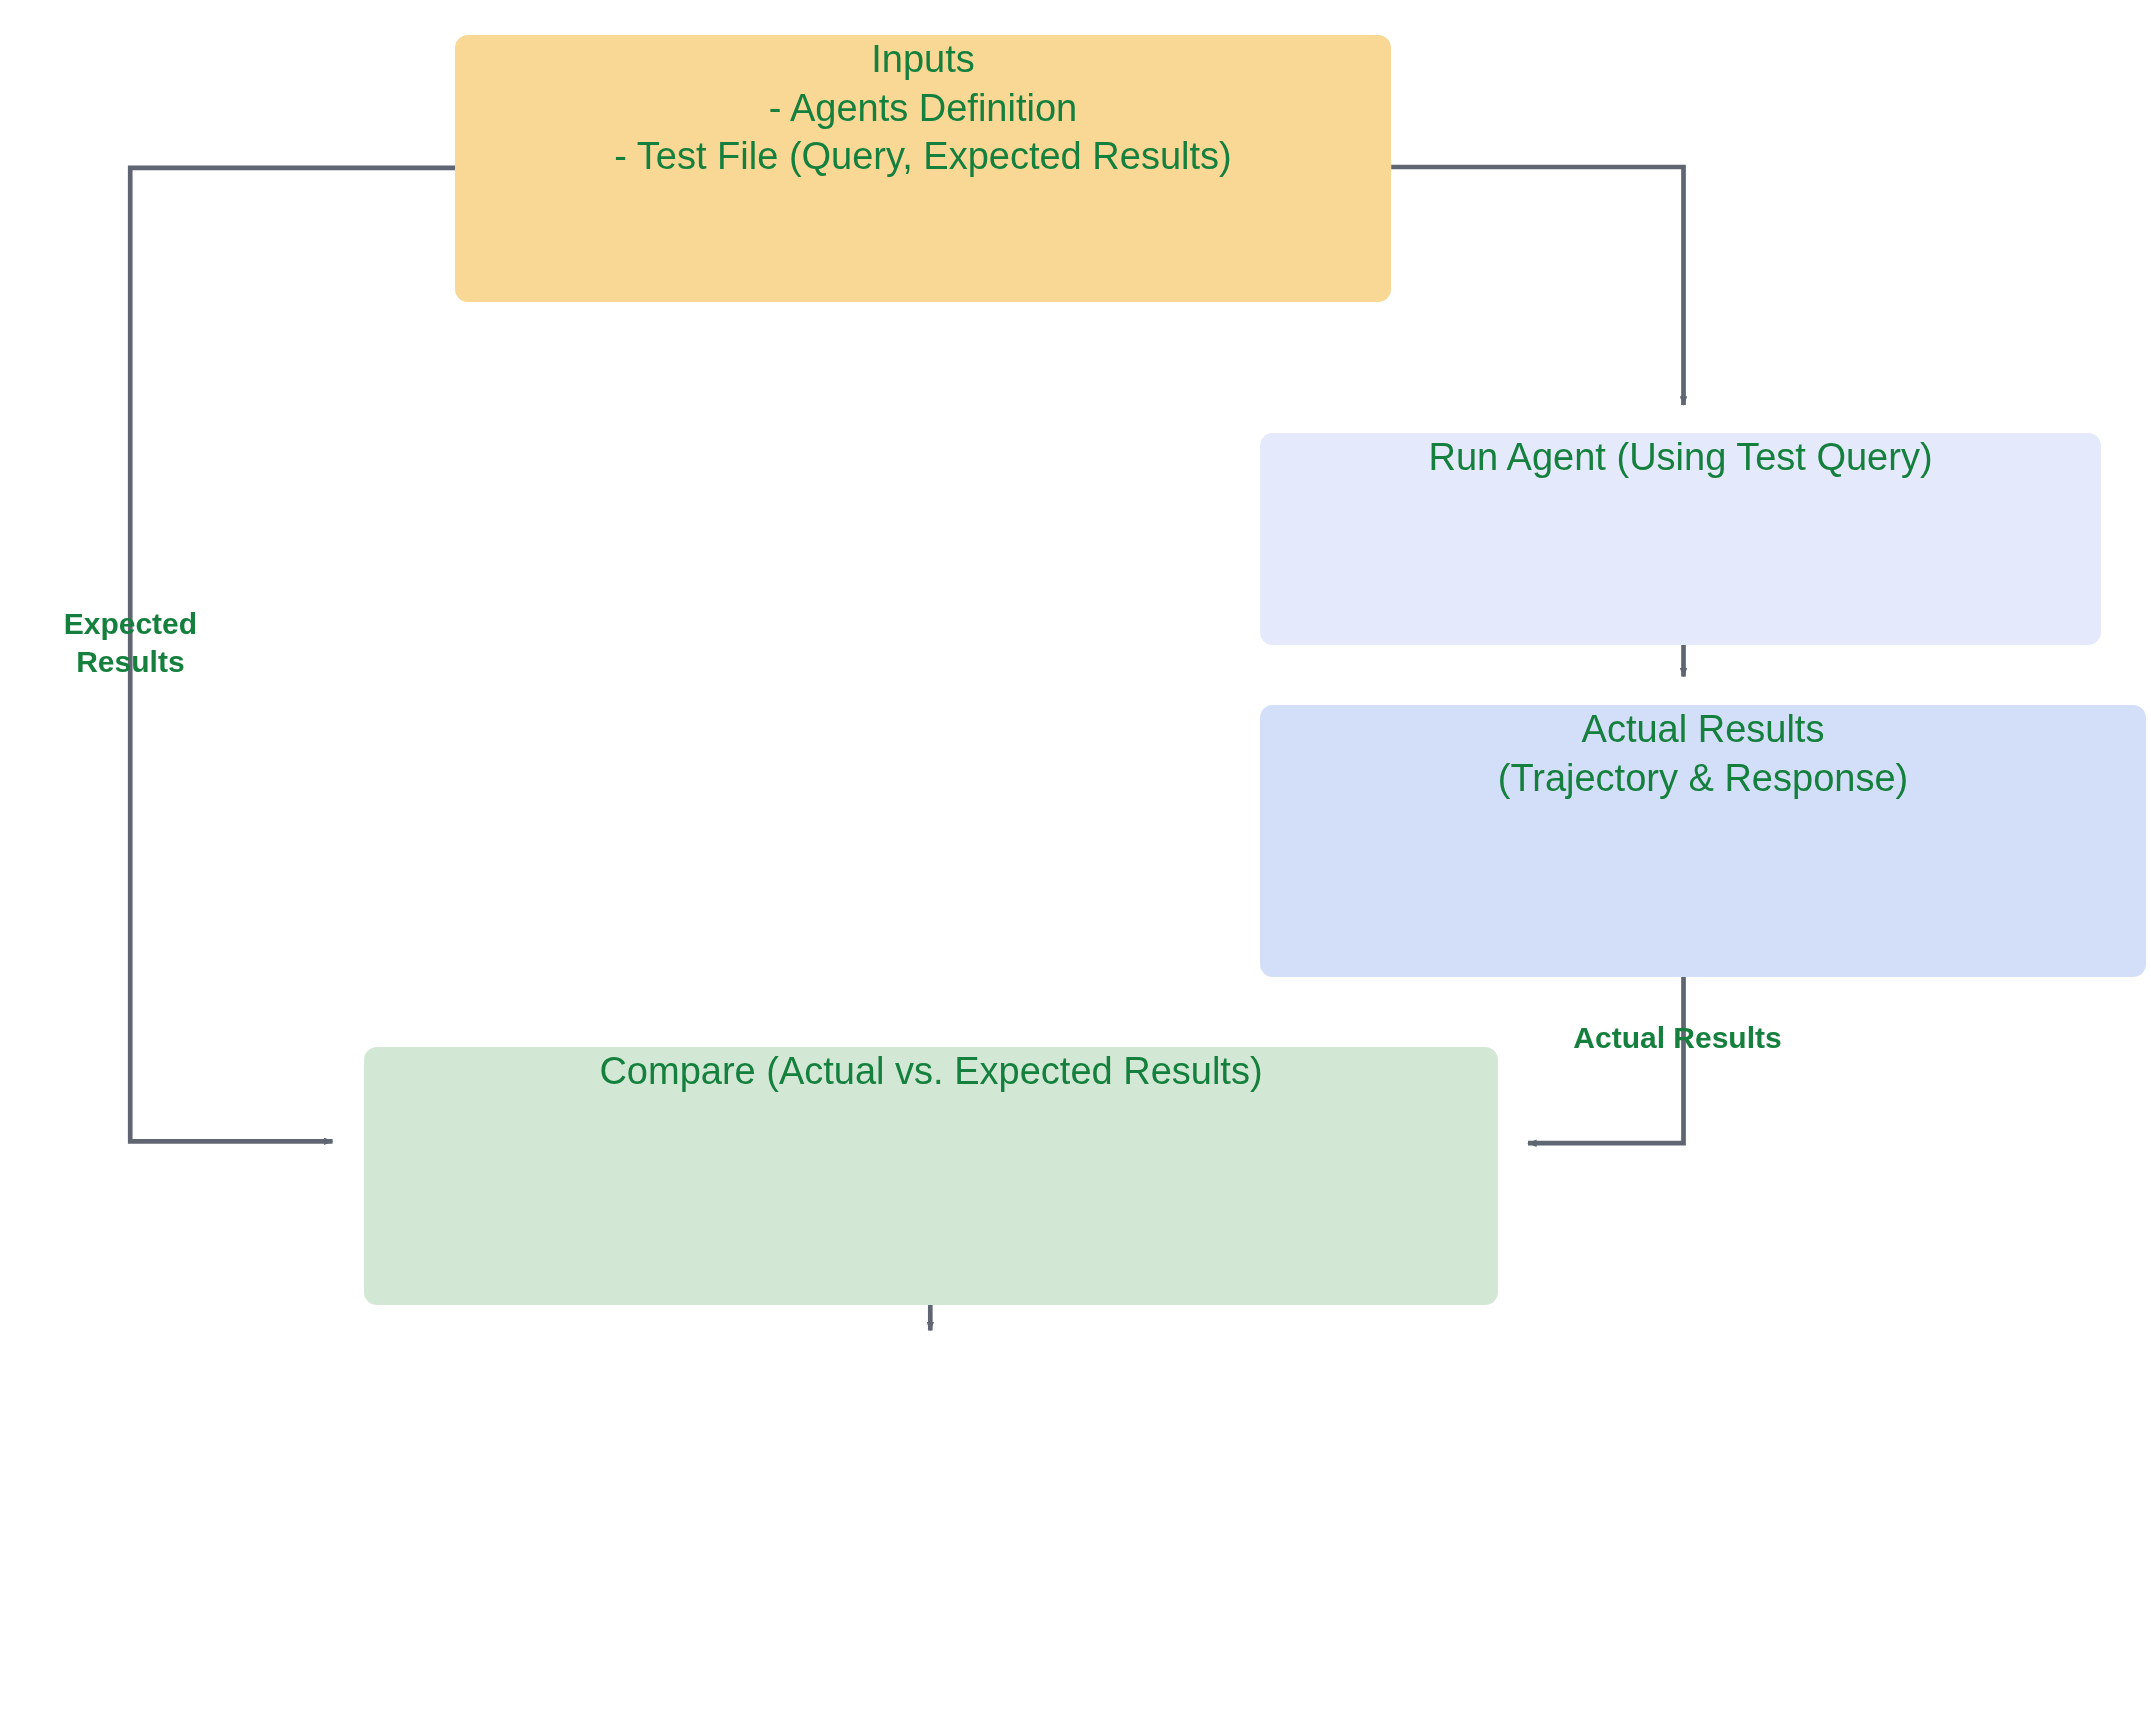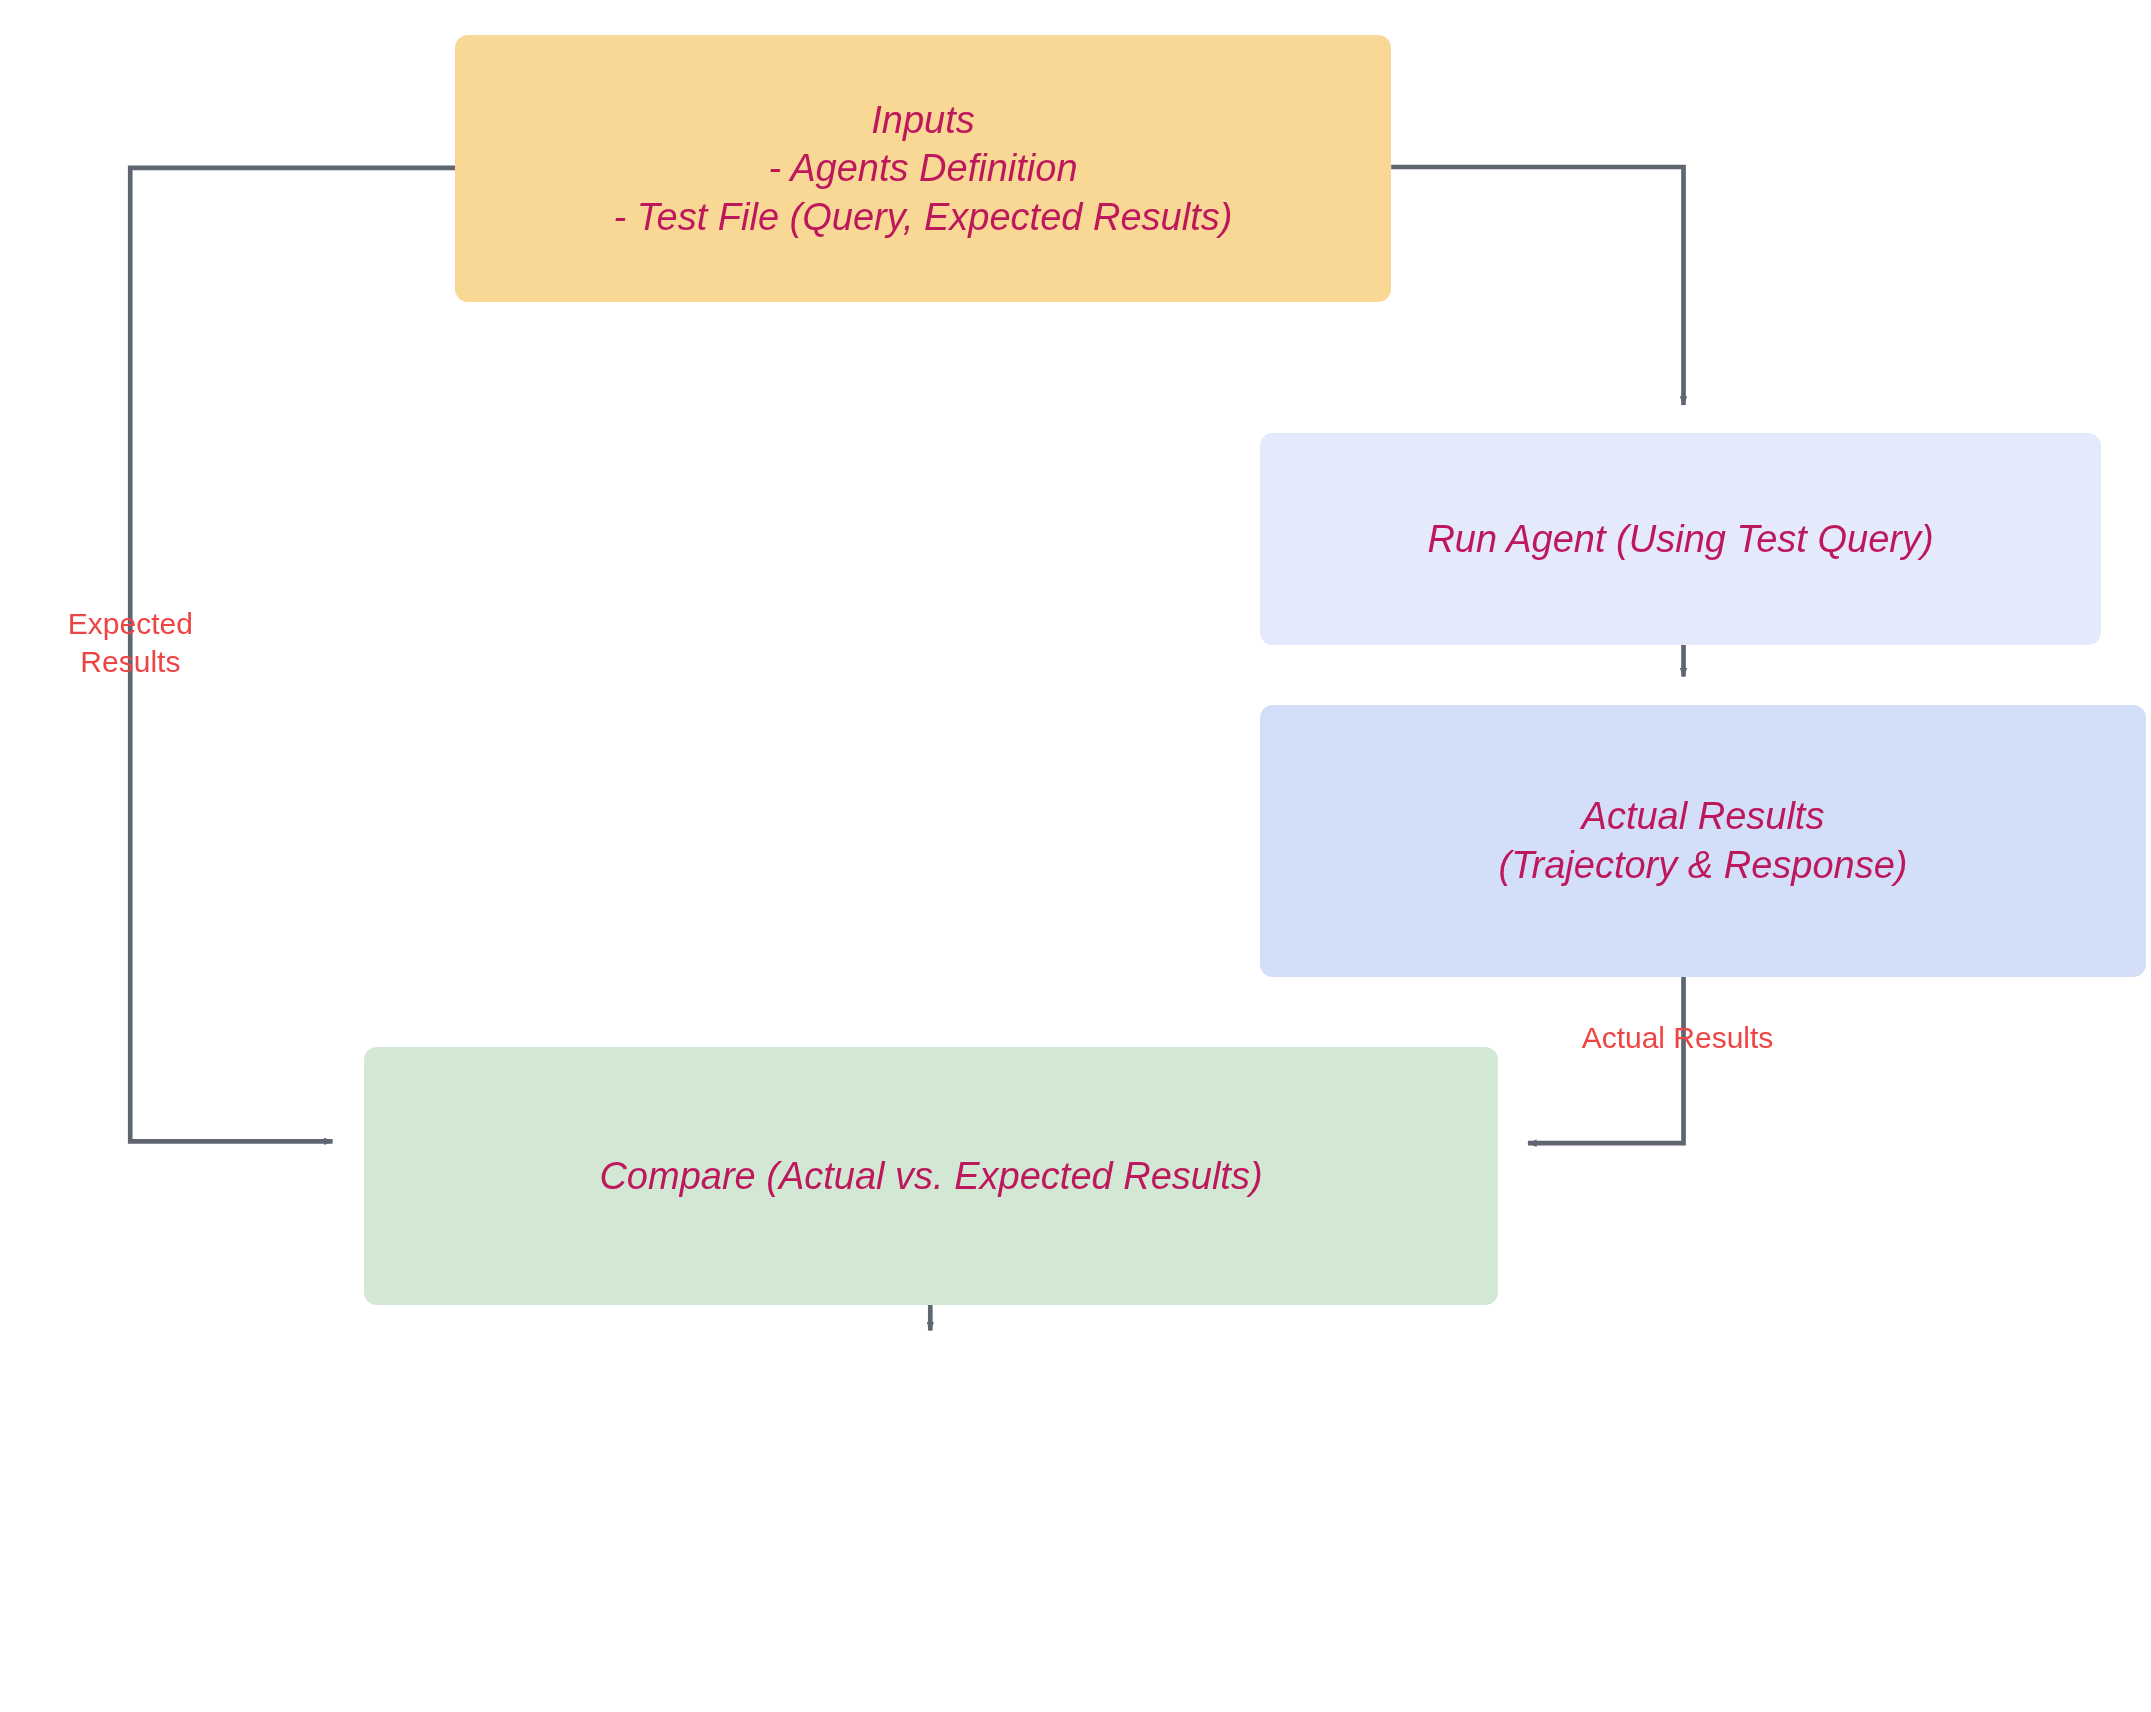--- a/index.html
+++ b/index.html
@@ -19,26 +19,24 @@
     position: absolute;
     left: 0;
     top: 0;
     width: 2151px;
     height: 1713px;
     pointer-events: none;
   }
   .node {
     position: absolute;
     display: flex;
-    align-items: center;
     justify-content: center;
     text-align: center;
-    color: #be185d;
+    color: #15803d;
     box-sizing: border-box;
-    font-style: italic;
   }
   .node .label {
     white-space: pre-line;
     line-height: 1.28;
   }
   .rect {
     border-radius: 13px;
   }
   .circle {
     border-radius: 50%;
@@ -67,25 +65,26 @@
   }
   #node-evaluation-report {
     left: 766px;  top: 1359px;
     width: 326px; height: 326px;
     font-size: 38px;
   }
 
   
   .edge-label {
     position: absolute;
-    color: #ef4444;
+    color: #15803d;
     font-size: 30px;
     line-height: 1.28;
     text-align: center;
     white-space: pre-line;
+    font-weight: bold;
   }
   #label-expected-results {
     left: 9.4px;
     top: 605px;
     width: 242px;
   }
   #label-actual-results {
     left: 1537px;
     top: 1019px;
     width: 281px;

